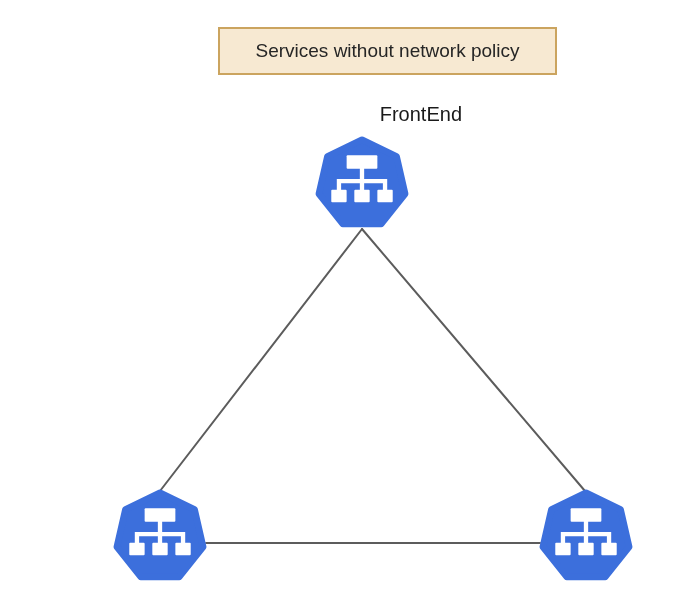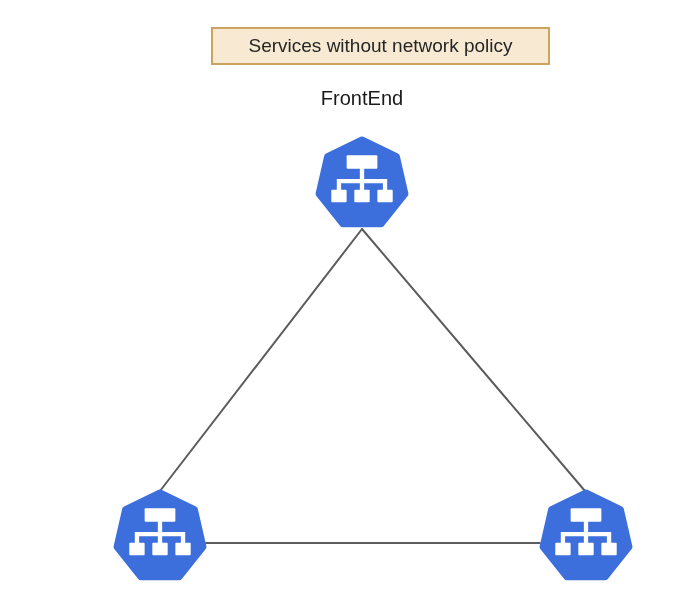--- a/index.html
+++ b/index.html
@@ -20,41 +20,41 @@
     overflow: hidden;
   }
   .canvas {
     position: relative;
     width: 692px;
     height: 602px;
     background: var(--background);
   }
   .title-box {
     position: absolute;
-    left: 211px;
+    left: 218px;
     top: 27px;
     width: 339px;
-    height: 38px;
+    height: 48px;
     background: var(--title-bg);
     border: 2px solid var(--title-border);
     display: flex;
     align-items: center;
     justify-content: center;
   }
   .title-box span {
     font-size: 19px;
     color: var(--title-text);
     white-space: nowrap;
   }
   .node-label {
     position: absolute;
     left: 262px;
-    top: 87px;
+    top: 103px;
     width: 200px;
-    text-align: center;
+    text-align: right;
     font-size: 20px;
     color: var(--label-text);
     white-space: nowrap;
   }
   .edges-layer {
     position: absolute;
     left: 0;
     top: 0;
     width: 692px;
     height: 602px;

